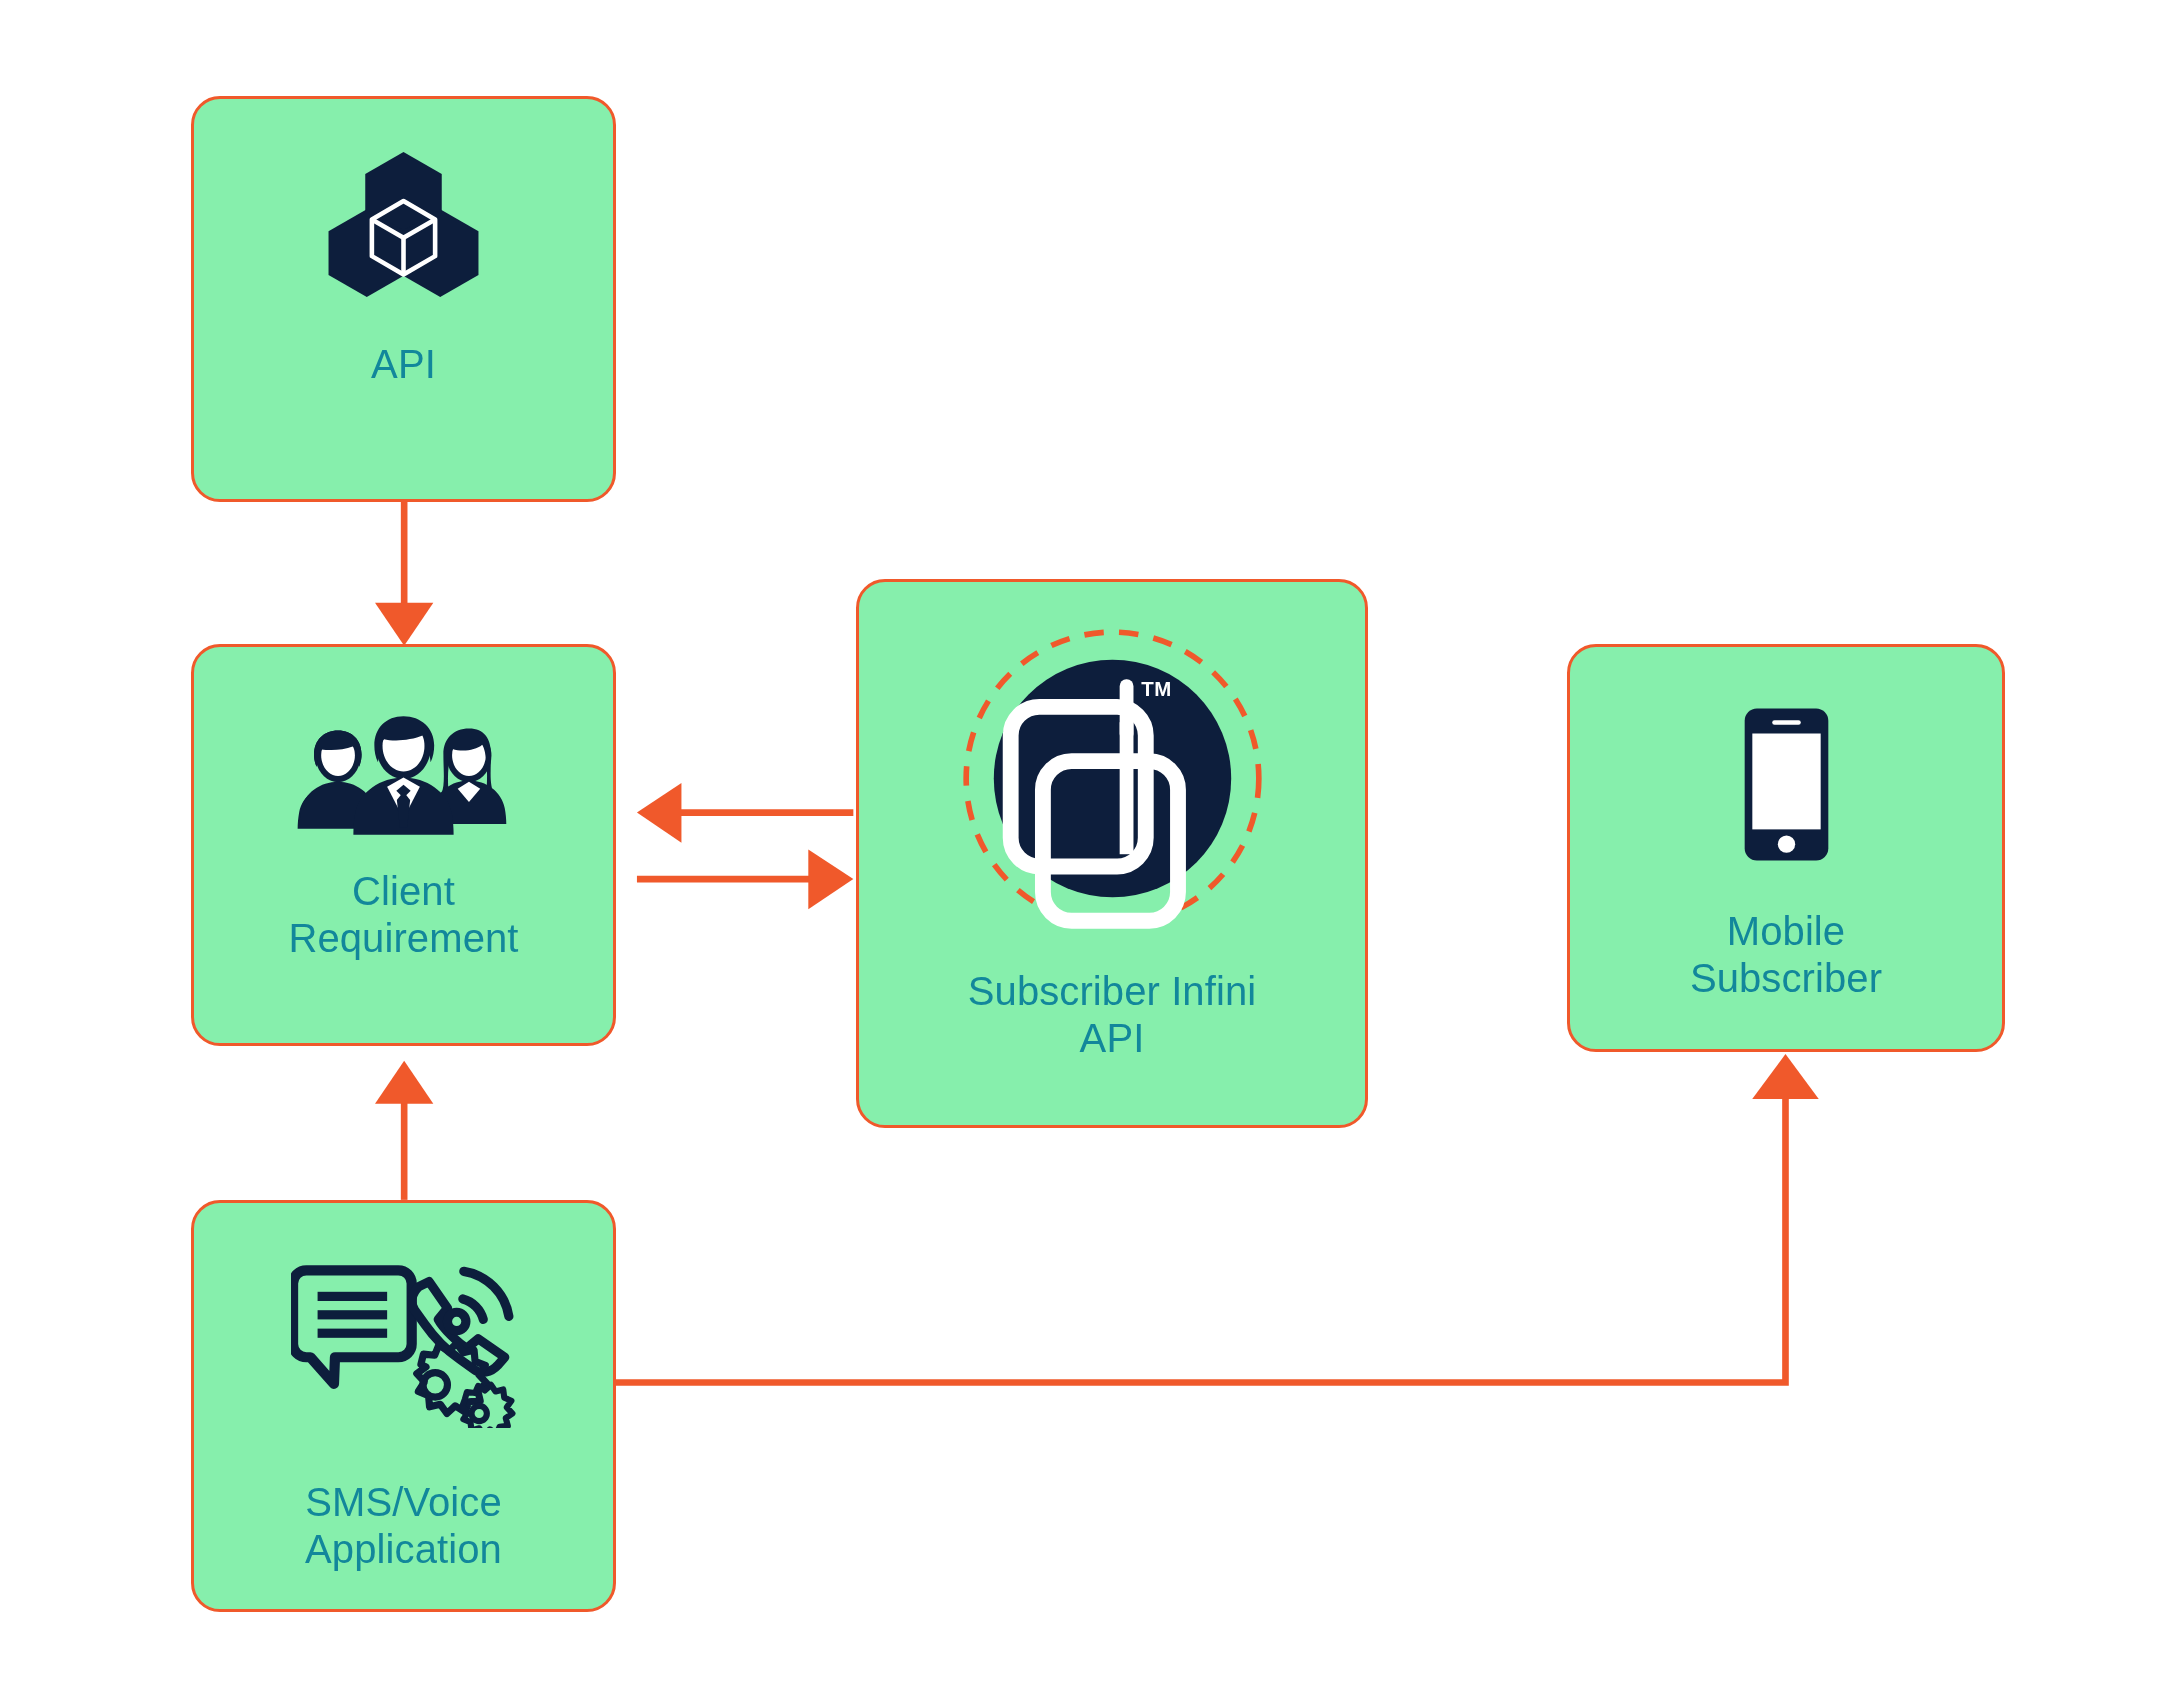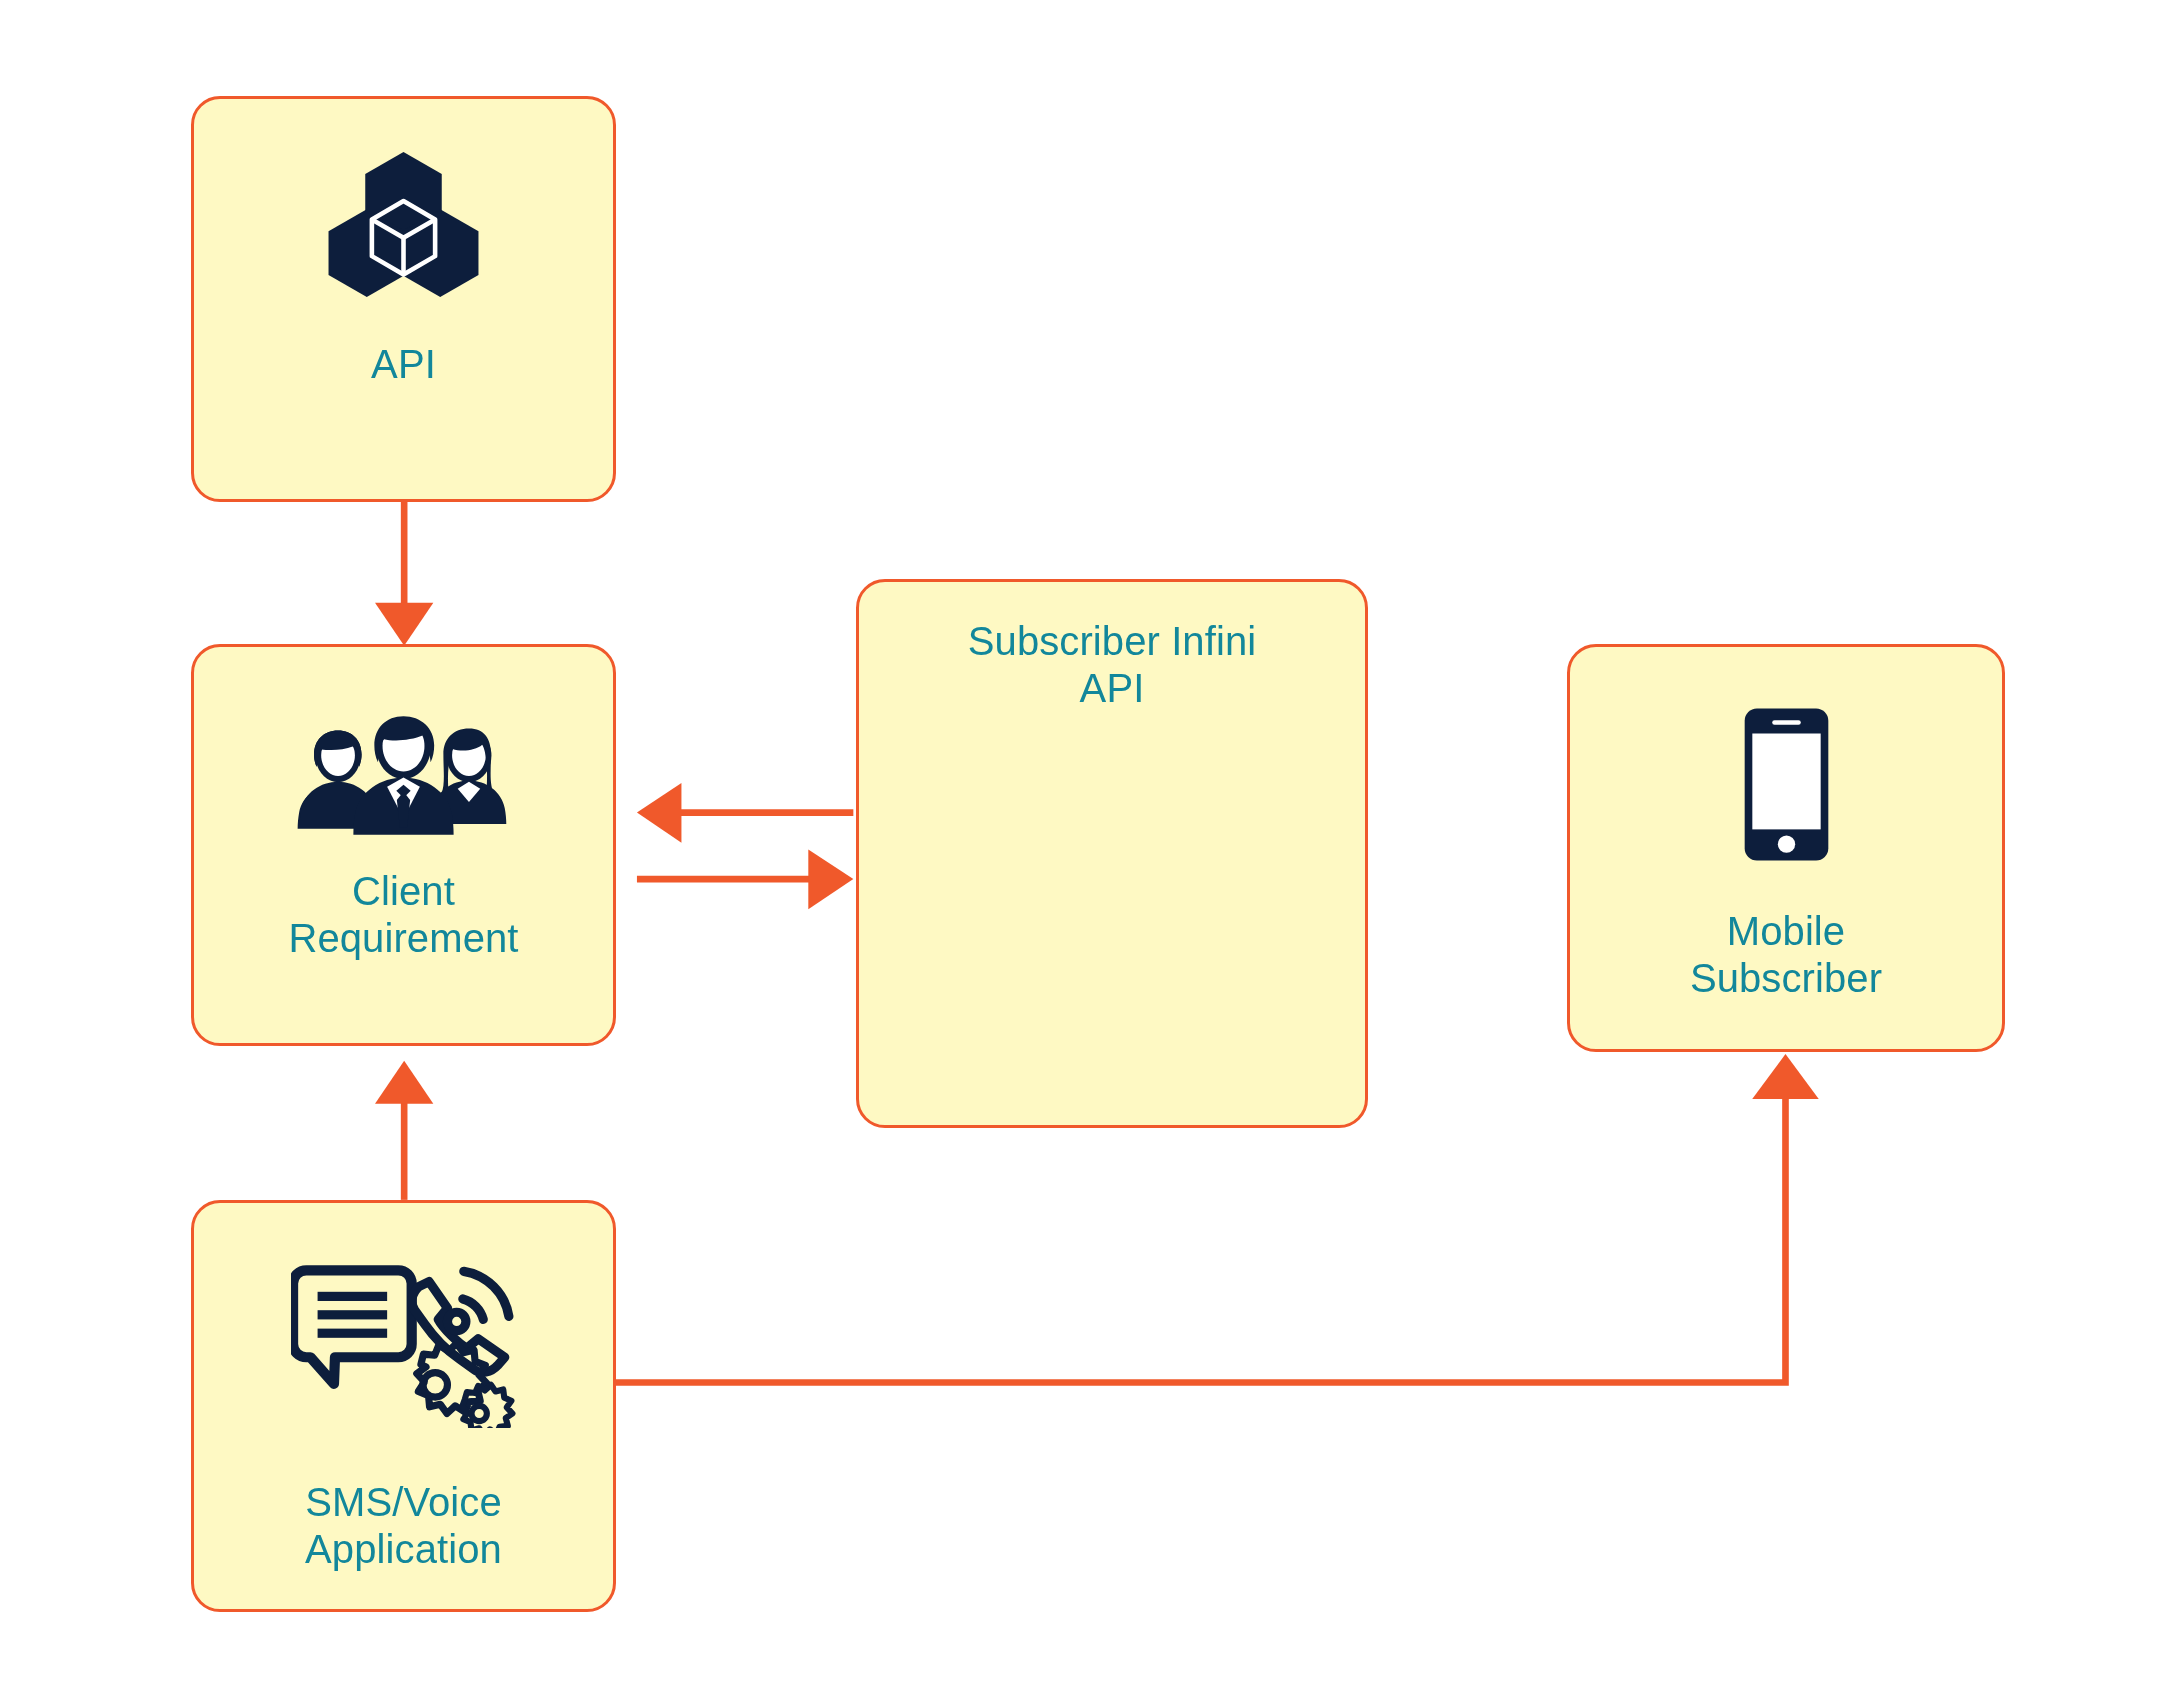--- a/index.html
+++ b/index.html
@@ -16,21 +16,21 @@
     height: 1706px;
     background: #ffffff;
     overflow: hidden;
   }
   
   .node {
     position: absolute;
     box-sizing: border-box;
     border: 3.1px solid #F0592B;
     border-radius: 29px;
-    background: #fef9c3;
+    background: #86efac;
     display: flex;
     flex-direction: column;
     align-items: center;
   }
   .node .icon-wrap {
     display: flex;
     align-items: center;
     justify-content: center;
   }
   .node .label {
@@ -159,20 +159,38 @@
           <path d="M220 150l-13 16 6 54h14l6-54z" fill="#0D1E3C"></path>
           <path d="M220 136l-14 12 14 14 14-14z" fill="#0D1E3C"></path>
         </g>
       </svg>
     </div>
     <div class="label">Client
 Requirement</div>
   </div>
 
   <div class="node" id="node-solutions">
+    <div class="icon-wrap">
+      <svg width="307" height="307" viewBox="0 0 600 600" xmlns="http://www.w3.org/2000/svg" aria-hidden="true">
+
+        <circle cx="300" cy="300" r="286" fill="none" stroke="#F0592B" stroke-width="11" stroke-dasharray="38 30" stroke-linecap="butt"></circle>
+
+        <circle cx="300" cy="300" r="232" fill="#0D1E3C"></circle>
+
+        <rect x="314" y="106" width="27" height="120" rx="13" fill="#FFFFFF"></rect>
+
+        <text x="356" y="138" fill="#FFFFFF" font-family="'Liberation Sans', sans-serif" font-size="40" font-weight="700" letter-spacing="1">TM</text>
+
+        <rect x="101" y="160" width="264" height="312" rx="56" ry="56" fill="none" stroke="#FFFFFF" stroke-width="31"></rect>
+
+        <rect x="164" y="266" width="264" height="312" rx="56" ry="56" fill="none" stroke="#FFFFFF" stroke-width="31"></rect>
+
+        <rect x="314" y="190" width="27" height="258" fill="#FFFFFF"></rect>
+      </svg>
+    </div>
     <div class="label">Subscriber Infini
 API</div>
   </div>
 
   <div class="node" id="node-smsvoice">
     <div class="icon-wrap">
       <svg width="225" height="164" viewBox="0 0 440 320" xmlns="http://www.w3.org/2000/svg" aria-hidden="true">
 
         <path d="M30 12h180a26 26 0 0 1 26 26v118a26 26 0 0 1-26 26H86l-2 52-46-52h-8a26 26 0 0 1-26-26V38A26 26 0 0 1 30 12z" fill="none" stroke="#0D1E3C" stroke-width="20" stroke-linejoin="round"></path>
         <rect x="52" y="54" width="136" height="18" fill="#0D1E3C"></rect>

